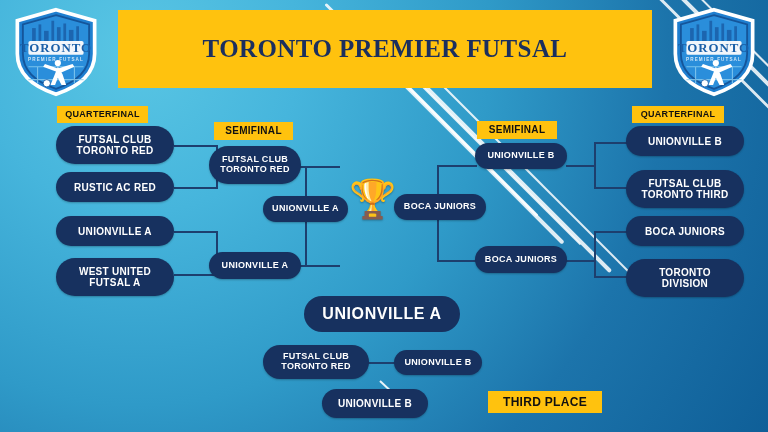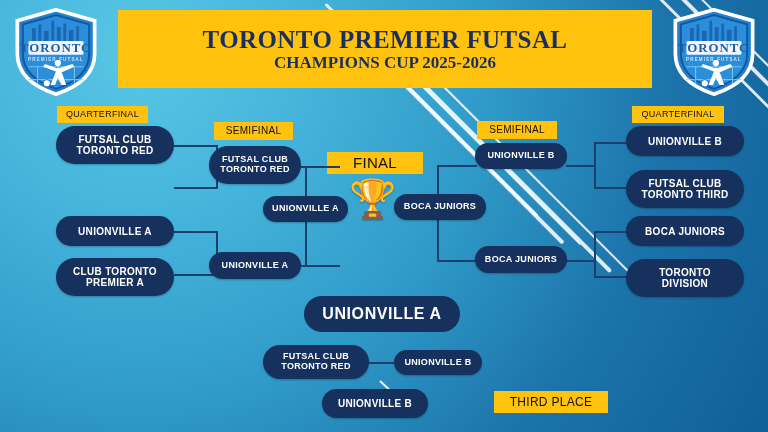--- a/index.html
+++ b/index.html
@@ -41,21 +41,21 @@
     font-size:17px;color:#1b2f5e;margin-top:1px;
   }
 
   .logo{position:absolute;top:6px;width:92px;height:92px;}
   .logo.left{left:10px;}
   .logo.right{left:668px;}
 
   
   .glabel{
     position:absolute;background:#ffc20e;color:#111;
-    font-weight:normal;display:flex;align-items:center;justify-content:center;
+    font-weight:bold;display:flex;align-items:center;justify-content:center;
     text-align:center;line-height:1.08;letter-spacing:.3px;
   }
 
   
   .pill{
     position:absolute;background:#17315f;color:#fff;
     border-radius:999px;display:flex;align-items:center;justify-content:center;
     font-weight:bold;line-height:1.1;letter-spacing:.3px;
     box-shadow:0 1px 2px rgba(0,0,0,.25);
   }
@@ -112,21 +112,20 @@
         <path d="M52 66 L48 76 L44 86 L49 86 L52 78 L56 86 L61 86 L57 74 Z"></path>
         <path d="M52 68 L38 63 L36 66 L52 72 Z"></path>
         <path d="M52 68 L68 63 L70 66 L54 73 Z"></path>
       </g>
       <circle cx="40" cy="84" r="4" fill="#ffffff" stroke="#1a5fa8" stroke-width="1"></circle>
     </svg>
   </div>
 
   <div class="banner">
     <div class="l1">TORONTO PREMIER FUTSAL</div>
-    <div class="l2">CHAMPIONS CUP 2025-2026</div>
   </div>
 
   <div class="logo right">
     <svg viewBox="0 0 100 100" width="92" height="92">
       <path d="M50 4 L92 16 L92 52 Q92 82 50 96 Q8 82 8 52 L8 16 Z" fill="#1f7fd0" stroke="#ffffff" stroke-width="4"></path>
       <path d="M50 10 L86 20 L86 52 Q86 78 50 90 Q14 78 14 52 L14 20 Z" fill="#2a8edb" stroke="#15559a" stroke-width="2"></path>
       <g fill="#1a5fa8" opacity=".85">
         <rect x="24" y="24" width="4" height="14"></rect>
           <rect x="31" y="20" width="3" height="18"></rect>
         <rect x="37" y="27" width="5" height="11"></rect>
@@ -145,26 +144,25 @@
         <path d="M52 66 L48 76 L44 86 L49 86 L52 78 L56 86 L61 86 L57 74 Z"></path>
         <path d="M52 68 L38 63 L36 66 L52 72 Z"></path>
         <path d="M52 68 L68 63 L70 66 L54 73 Z"></path>
       </g>
       <circle cx="40" cy="84" r="4" fill="#ffffff" stroke="#1a5fa8" stroke-width="1"></circle>
     </svg>
   </div>
 
   <div class="glabel" style="left:57px;top:106px;width:91px;height:17px;font-size:9px;">QUARTERFINAL</div>
   <div class="glabel" style="left:214px;top:122px;width:79px;height:18px;font-size:10px;">SEMIFINAL</div>
-  <div class="glabel" style="left:327px;top:152px;width:96px;height:22px;font-size:15px;">FINAL</div>
   <div class="glabel" style="left:477px;top:121px;width:80px;height:18px;font-size:10px;">SEMIFINAL</div>
   <div class="glabel" style="left:632px;top:106px;width:92px;height:17px;font-size:9px;">QUARTERFINAL</div>
 
 
-  <div class="glabel" style="left:488px;top:391px;width:114px;height:22px;font-size:12px;margin-left:6px;">THIRD PLACE</div>
+  <div class="glabel" style="left:488px;top:391px;width:114px;height:22px;font-size:12px;">THIRD PLACE</div>
 
   <div class="ln" style="left:174px;top:145px;width:44px;height:2px;"></div>
   <div class="ln" style="left:174px;top:187px;width:44px;height:2px;"></div>
   <div class="ln" style="left:216px;top:145px;width:2px;height:44px;"></div>
   <div class="ln" style="left:216px;top:166px;width:22px;height:2px;"></div>
 
   <div class="ln" style="left:174px;top:231px;width:44px;height:2px;"></div>
   <div class="ln" style="left:174px;top:274px;width:44px;height:2px;"></div>
   <div class="ln" style="left:216px;top:231px;width:2px;height:45px;"></div>
   <div class="ln" style="left:216px;top:265px;width:22px;height:2px;"></div>
@@ -189,26 +187,29 @@
   <div class="ln" style="left:437px;top:165px;width:2px;height:97px;"></div>
   <div class="ln" style="left:437px;top:207px;width:30px;height:2px;"></div>
 
   <div class="ln" style="left:366px;top:362px;width:40px;height:2px;"></div>
   <div class="ln" style="left:380px;top:380px;width:30px;height:2px;transform:rotate(43deg);transform-origin:left center;background:#ffffff;opacity:.9;"></div>
 
   <div class="pill" style="left:56px;top:126px;width:118px;height:38px;font-size:10px;flex-direction:column;">
     <span>FUTSAL CLUB</span>
     <span>TORONTO RED</span>
   </div>
+  <div class="pill" style="left:56px;top:172px;width:118px;height:30px;font-size:10px;">
+    <span>RUSTIC AC RED</span>
+  </div>
   <div class="pill" style="left:56px;top:216px;width:118px;height:30px;font-size:10px;">
     <span>UNIONVILLE A</span>
   </div>
   <div class="pill" style="left:56px;top:258px;width:118px;height:38px;font-size:10px;flex-direction:column;">
-    <span>CLUB TORONTO</span>
-    <span>PREMIER A</span>
+    <span>WEST UNITED</span>
+    <span>FUTSAL A</span>
   </div>
 
   <div class="pill" style="left:209px;top:146px;width:92px;height:38px;font-size:9px;flex-direction:column;">
     <span>FUTSAL CLUB</span>
     <span>TORONTO RED</span>
   </div>
   <div class="pill" style="left:209px;top:252px;width:92px;height:27px;font-size:9px;">
     <span>UNIONVILLE A</span>
   </div>
 

